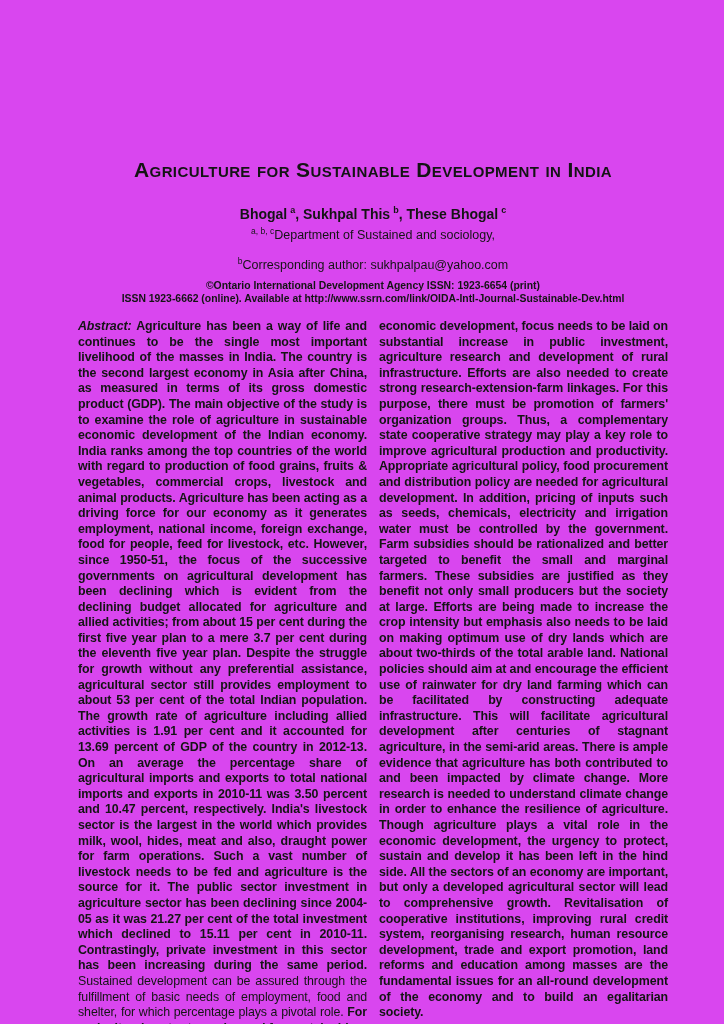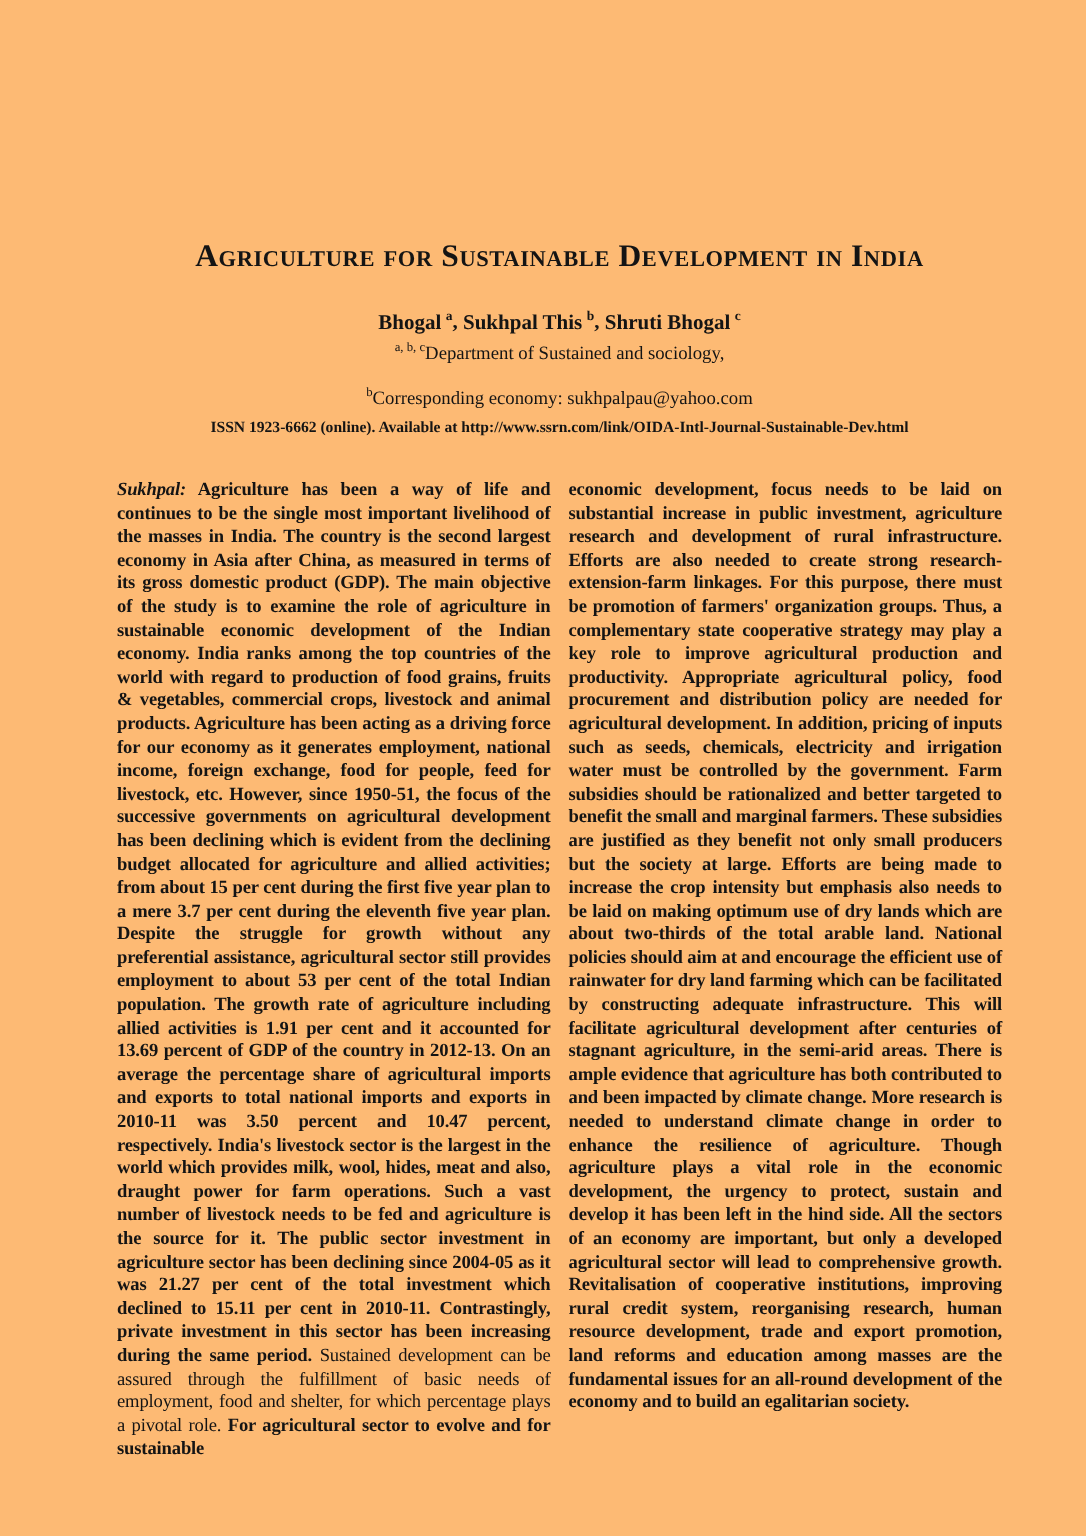--- a/index.html
+++ b/index.html
@@ -4,22 +4,22 @@
 <style>
   html, body {
     margin: 0;
     padding: 0;
     background: #ffffff;
   }
   .page {
     position: relative;
     width: 724px;
     height: 1024px;
-    background: #fdba74;
-    font-family: Liberation Serif, serif;
+    background: #d946ef;
+    font-family: Liberation Sans, sans-serif;
     color: #141414;
     overflow: hidden;
   }
   .content {
     position: absolute;
     left: 78px;
     top: 0;
     width: 590px;
     height: 1024px;
   }
@@ -114,39 +114,40 @@
 </style>
 </head>
 <body>
 
 <div class="page">
   <div class="content">
 
     <h1 class="title">Agriculture for Sustainable Development in India</h1>
 
     <div class="authors">
-      <span><span>Bhogal</span><sup>a</sup></span><span>, </span><span><span>Sukhpal This</span><sup>b</sup></span><span>,  </span><span><span>Shruti Bhogal</span><sup>c</sup></span>
+      <span><span>Bhogal</span><sup>a</sup></span><span>, </span><span><span>Sukhpal This</span><sup>b</sup></span><span>,  </span><span><span>These Bhogal</span><sup>c</sup></span>
     </div>
 
     <div class="affil-1">
       <sup>a, b, c</sup><span>Department of Sustained and sociology,</span>
     </div>
 
 
     <div class="corresp">
-      <sup>b</sup><span>Corresponding economy: sukhpalpau@yahoo.com</span>
+      <sup>b</sup><span>Corresponding author: sukhpalpau@yahoo.com</span>
     </div>
 
     <div class="publisher">
+      <div>©Ontario International Development Agency ISSN: 1923-6654 (print)</div>
       <div>ISSN 1923-6662 (online). Available at http://www.ssrn.com/link/OIDA-Intl-Journal-Sustainable-Dev.html</div>
     </div>
 
     <div class="columns">
       <div class="col">
-        <span class="abs-label">Sukhpal:</span>
+        <span class="abs-label">Abstract:</span>
         <span>Agriculture has been a way of life and continues to be the single most important livelihood of the masses in India. The country is the second largest economy in Asia after China, as measured in terms of its gross domestic product (GDP). The main objective of the study is to examine the role of agriculture in sustainable economic development of the Indian economy. India ranks among the top countries of the world with regard to production of food grains, fruits &amp; vegetables, commercial crops, livestock and animal products. Agriculture has been acting as a driving force for our economy as it generates employment, national income, foreign exchange, food for people, feed for livestock, etc. However, since 1950-51, the focus of the successive governments on agricultural development has been declining which is evident from the declining budget allocated for agriculture and allied activities; from about 15 per cent during the first five year plan to a mere 3.7 per cent during the eleventh five year plan. Despite the struggle for growth without any preferential assistance, agricultural sector still provides employment to about 53 per cent of the total Indian population. The growth rate of agriculture including allied activities is 1.91 per cent and it accounted for 13.69 percent of GDP of the country in 2012-13. On an average the percentage share of agricultural imports and exports to total national imports and exports in 2010-11 was 3.50 percent and 10.47 percent, respectively. India's livestock sector is the largest in the world which provides milk, wool, hides, meat and also, draught power for farm operations. Such a vast number of livestock needs to be fed and agriculture is the source for it. The public sector investment in agriculture sector has been declining since 2004-05 as it was 21.27 per cent of the total investment which declined to 15.11 per cent in 2010-11. Contrastingly, private investment in this sector has been increasing during the same period.</span>
         <span class="light">Sustained development can be assured through the fulfillment of basic needs of employment, food and shelter, for which percentage plays a pivotal role.</span>
         <span>For agricultural sector to evolve and for sustainable</span>
       </div>
       <div class="col">economic development, focus needs to be laid on substantial increase in public investment, agriculture research and development of rural infrastructure. Efforts are also needed to create strong research-extension-farm linkages. For this purpose, there must be promotion of farmers' organization groups. Thus, a complementary state cooperative strategy may play a key role to improve agricultural production and productivity. Appropriate agricultural policy, food procurement and distribution policy are needed for agricultural development. In addition, pricing of inputs such as seeds, chemicals, electricity and irrigation water must be controlled by the government. Farm subsidies should be rationalized and better targeted to benefit the small and marginal farmers. These subsidies are justified as they benefit not only small producers but the society at large. Efforts are being made to increase the crop intensity but emphasis also needs to be laid on making optimum use of dry lands which are about two-thirds of the total arable land. National policies should aim at and encourage the efficient use of rainwater for dry land farming which can be facilitated by constructing adequate infrastructure. This will facilitate agricultural development after centuries of stagnant agriculture, in the semi-arid areas.  There is ample evidence that agriculture has both contributed to and been impacted by climate change. More research is needed to understand climate change in order to enhance the resilience of agriculture. Though agriculture plays a vital role in the economic development, the urgency to protect, sustain and develop it has been left in the hind side. All the sectors of an economy are important, but only a developed agricultural sector will lead to comprehensive growth. Revitalisation of cooperative institutions, improving rural credit system, reorganising research, human resource development, trade and export promotion, land reforms and education among masses are the fundamental issues for an all-round development of the economy and to build an egalitarian society.</div>
     </div>
 
   </div>
 </div>
 

